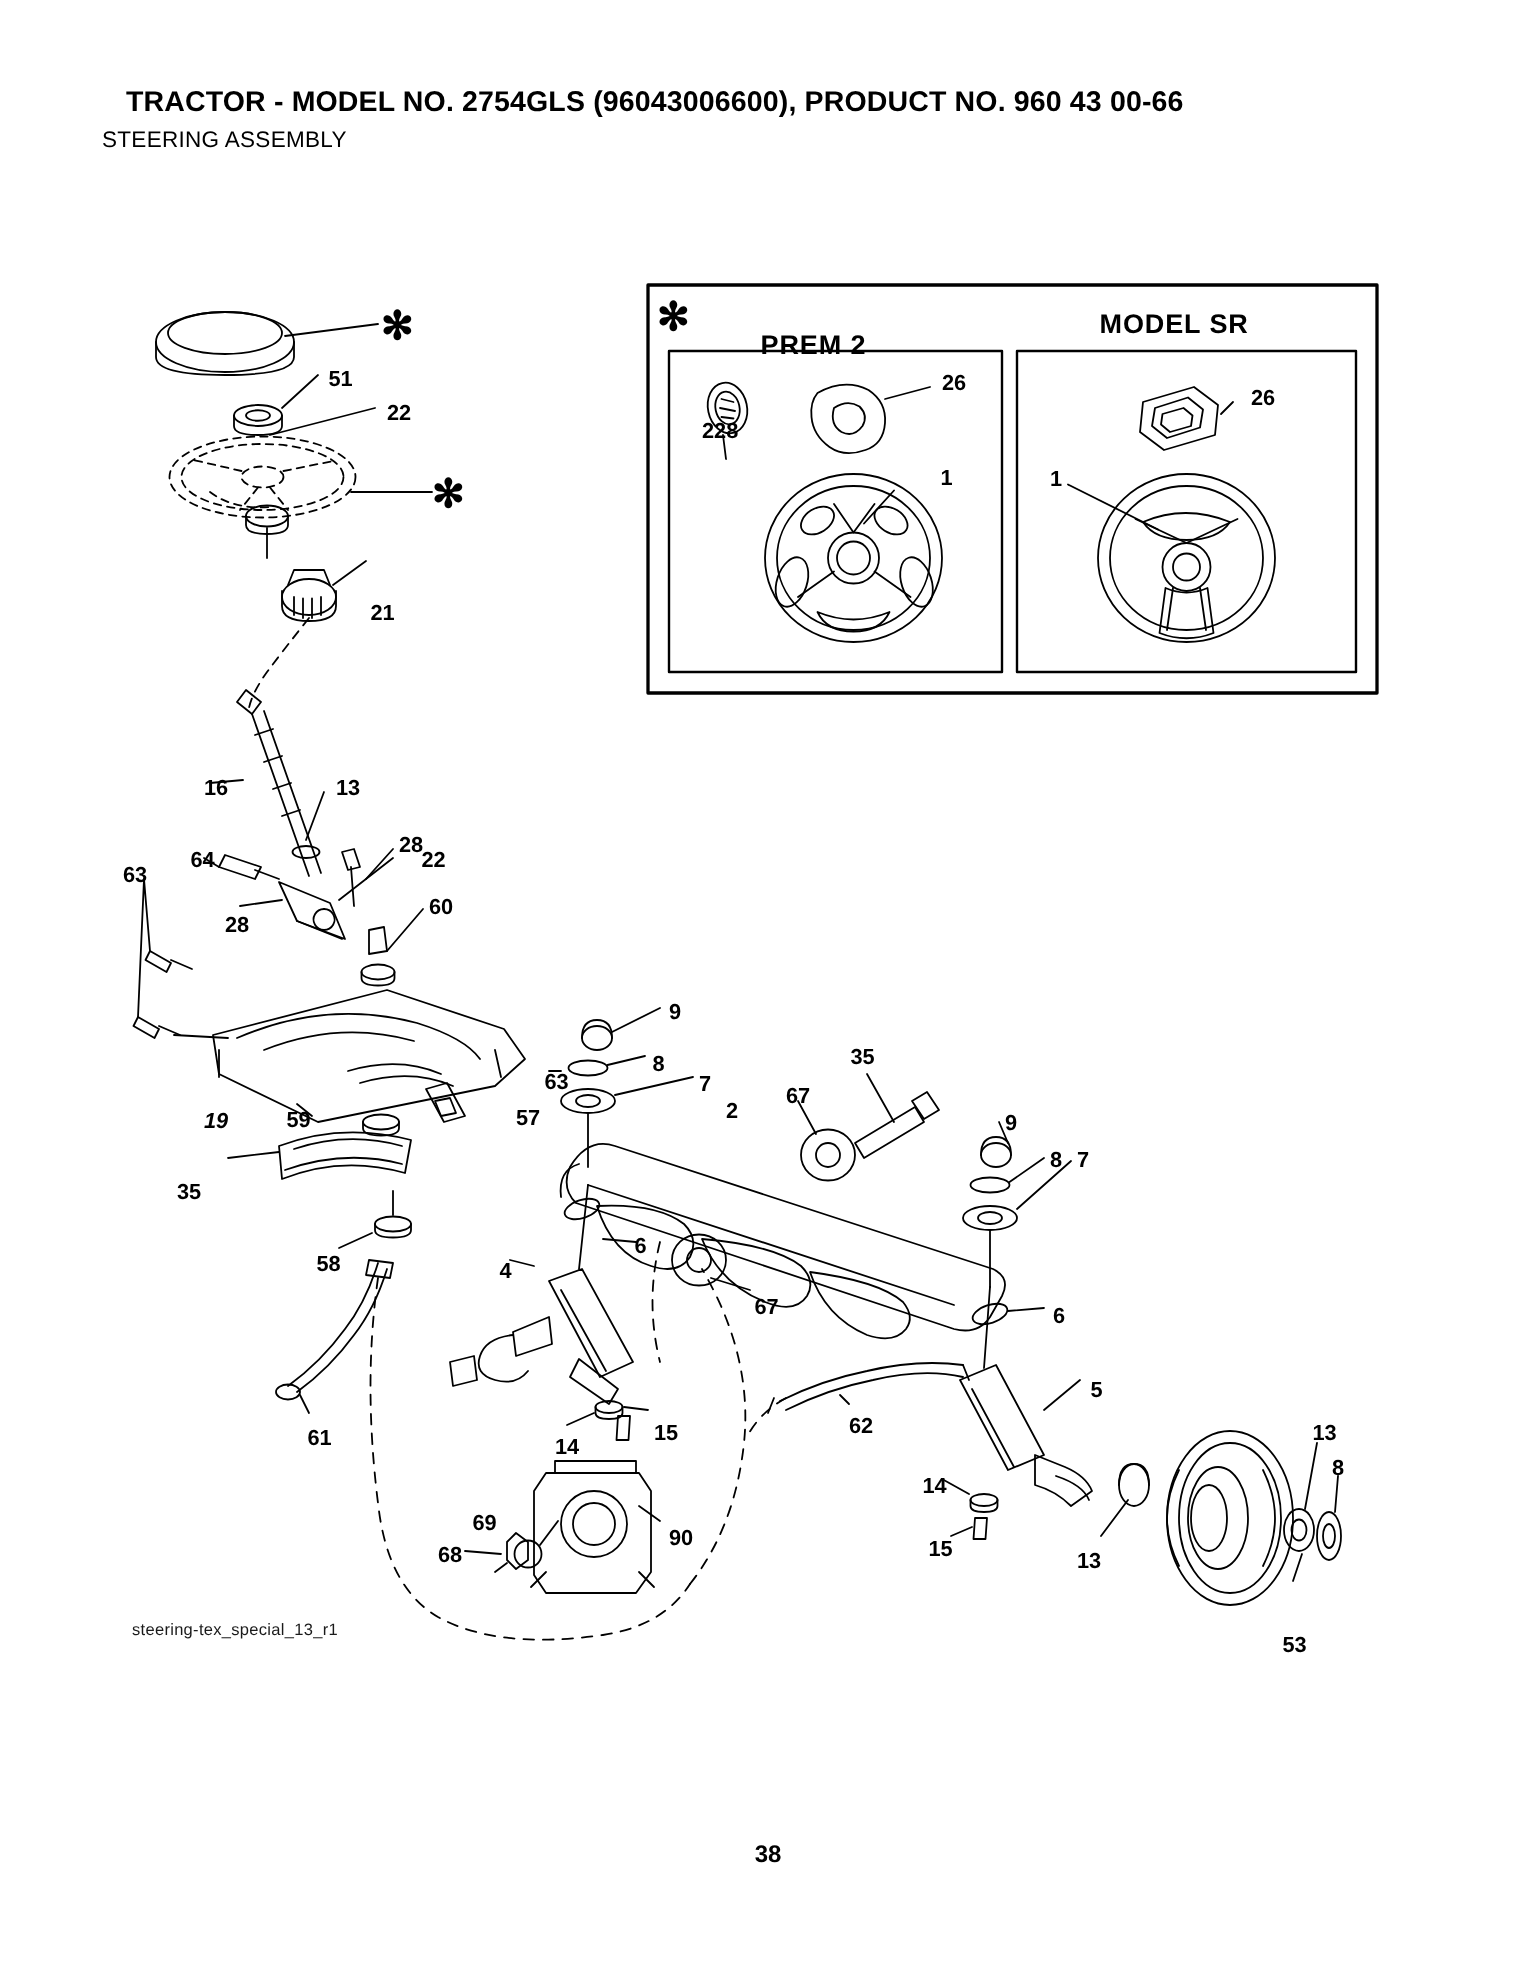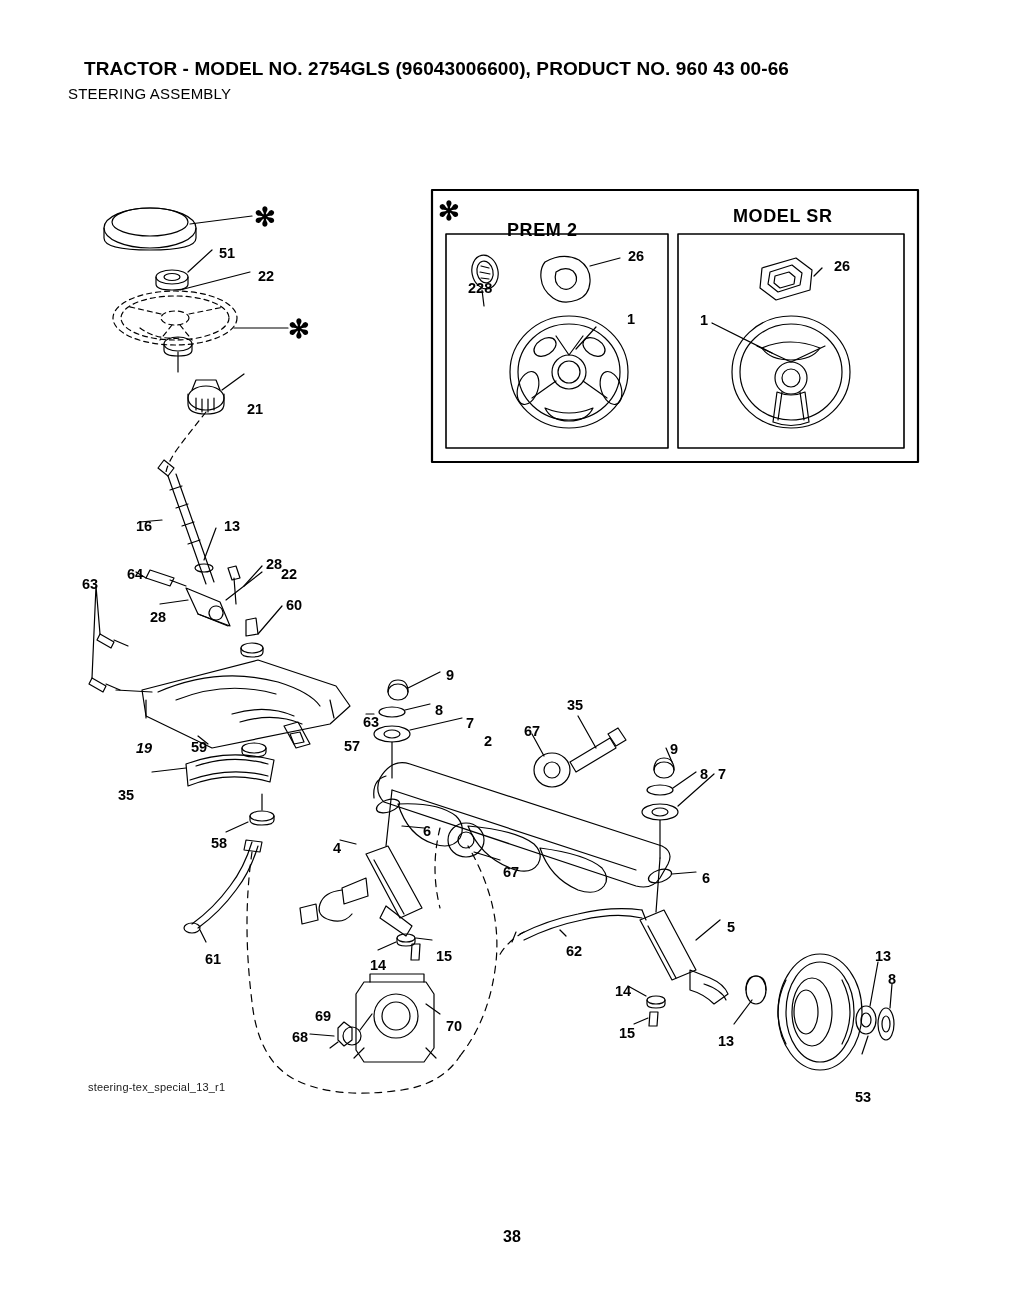--- a/index.html
+++ b/index.html
@@ -396,17 +396,17 @@
       <div class="callout" style="left: 205px; top: 951px;">61</div>
       <div class="callout" style="left: 370px; top: 957px;">14</div>
       <div class="callout" style="left: 436px; top: 948px;">15</div>
       <div class="callout" style="left: 615px; top: 983px;">14</div>
       <div class="callout" style="left: 619px; top: 1025px;">15</div>
       <div class="callout" style="left: 718px; top: 1033px;">13</div>
       <div class="callout" style="left: 875px; top: 948px;">13</div>
       <div class="callout" style="left: 888px; top: 971px;">8</div>
       <div class="callout" style="left: 855px; top: 1089px;">53</div>
       <div class="callout" style="left: 315px; top: 993px; margin-top: 15px;">69</div>
-      <div class="callout" style="left: 446px; top: 1018px;">70</div>
+      <div class="callout" style="left: 446px; top: 1018px;">90</div>
       <div class="callout" style="left: 292px; top: 1029px;">68</div>
     </div>
 
 </div>
 
 </body></html>

